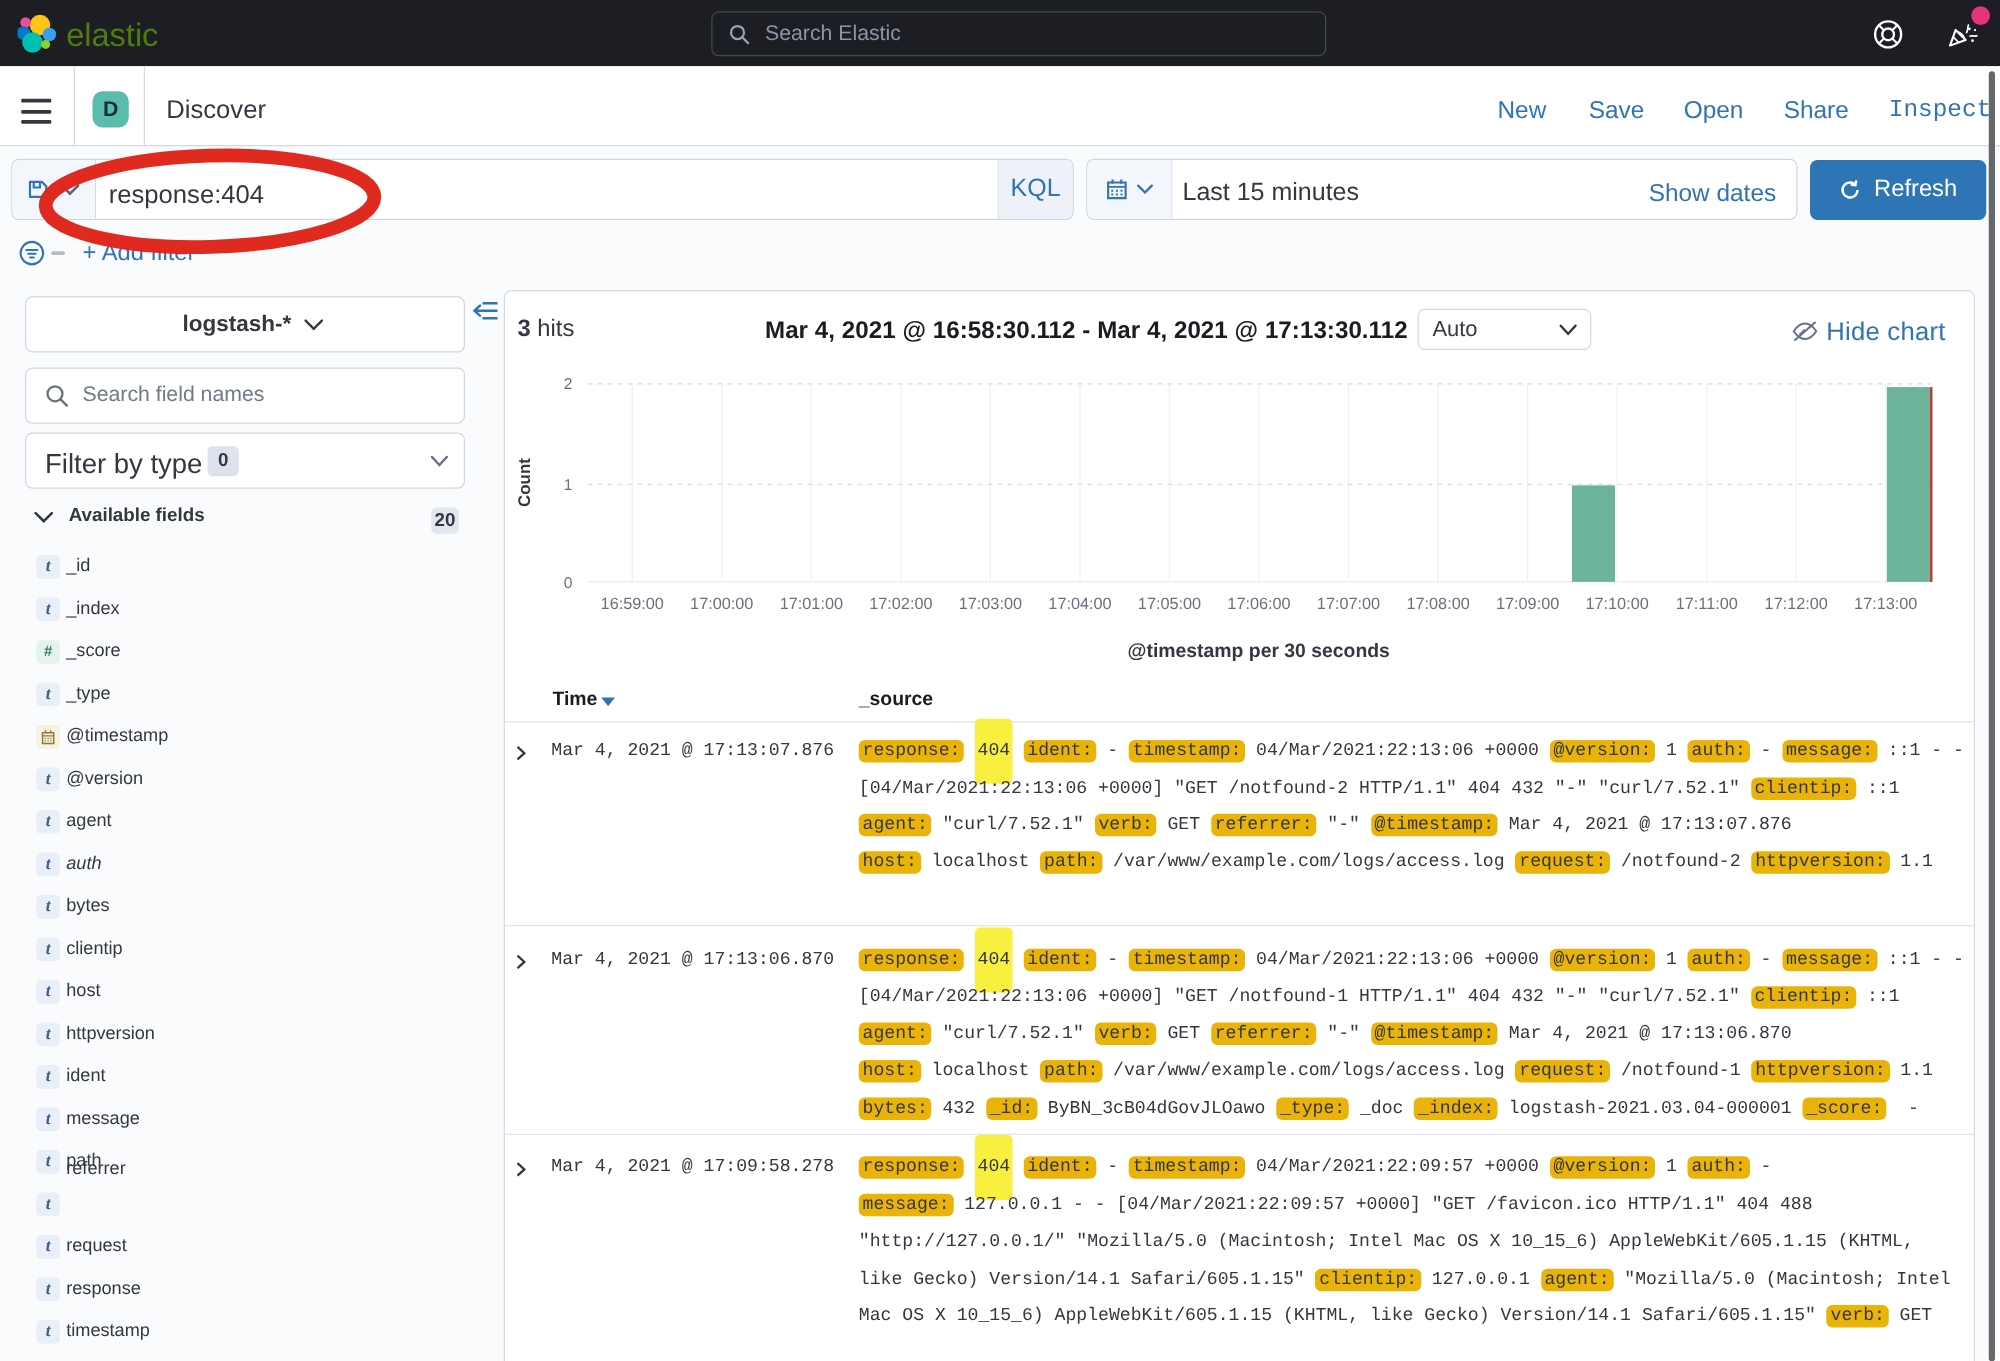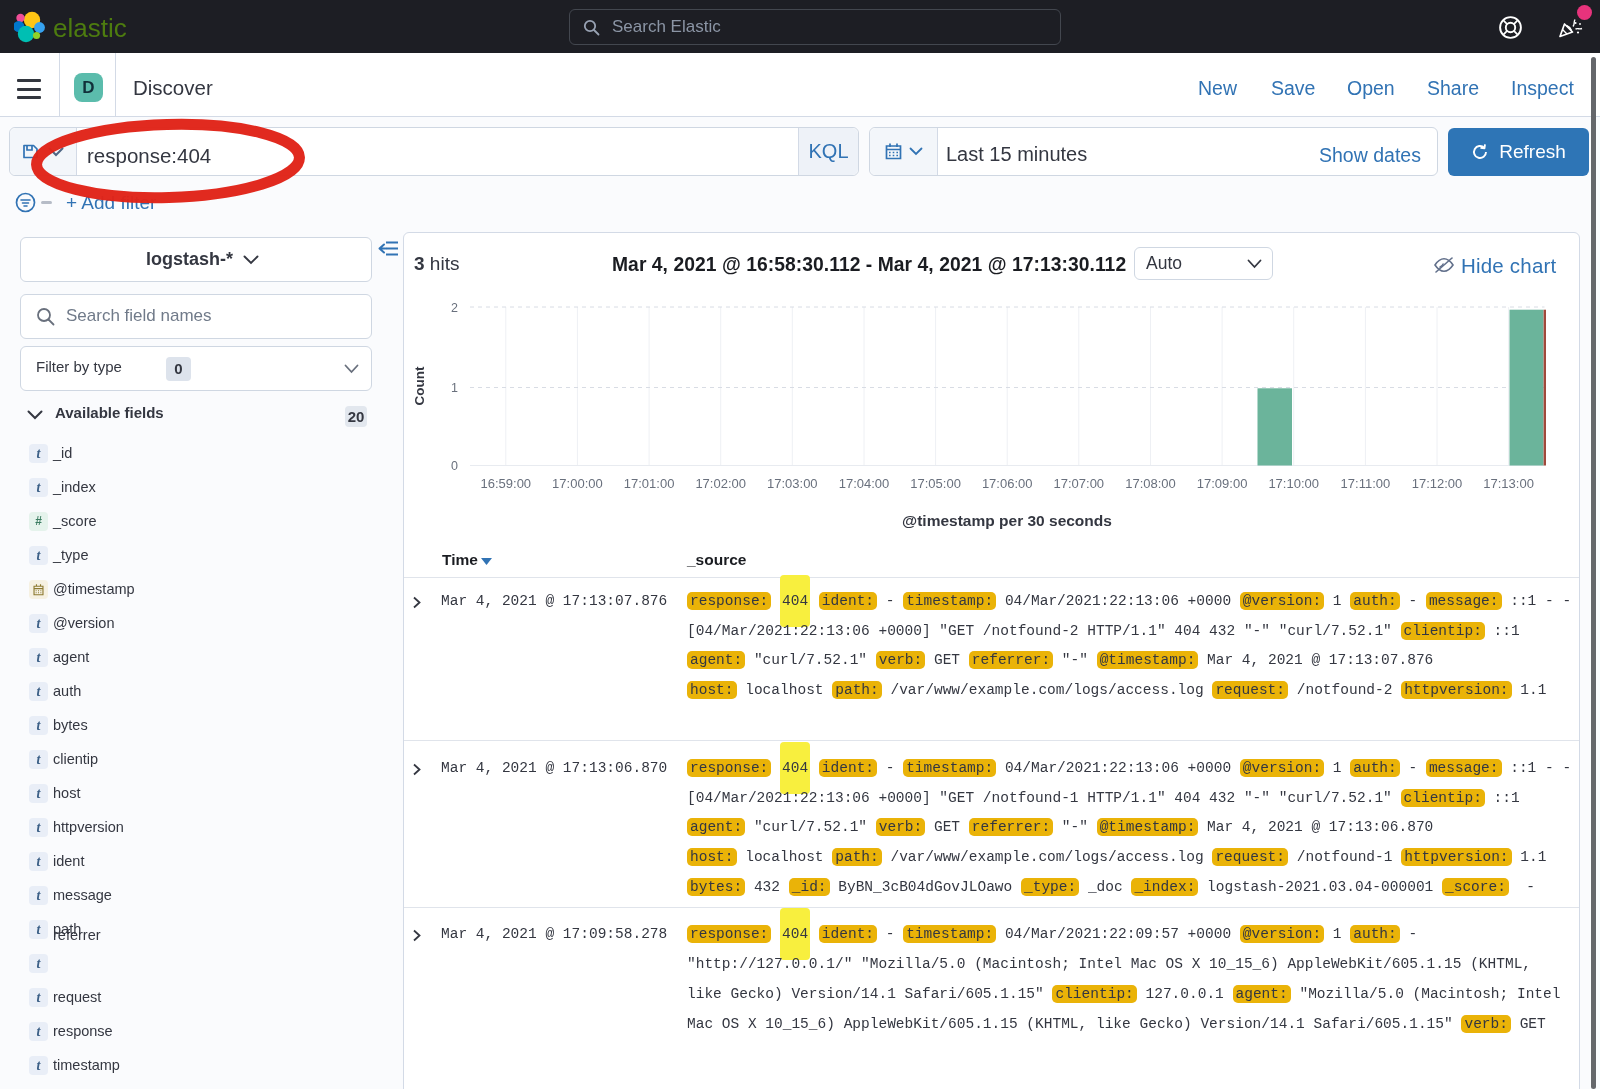--- a/index.html
+++ b/index.html
@@ -79,21 +79,21 @@
     <div style="top:96px;"></div>
   </div>
 <div class="vdiv" style="left:59px;"></div>
 <div class="abs" id="dbadge">D</div>
 <div class="vdiv" style="left:115px;"></div>
 <div class="abs" id="discover">Discover</div>
 <div class="abs navlink" style="left:1198px;">New</div>
 <div class="abs navlink" style="left:1271px;">Save</div>
 <div class="abs navlink" style="left:1347px;">Open</div>
 <div class="abs navlink" style="left:1427px;">Share</div>
-<div class="abs navlink" style="left:1511px;">Inspect</div>
+<div class="abs navlink" style="left:1511px;font-family:Liberation Mono, monospace;">Inspect</div>
 
 <div class="abs qbox" style="left:9px;width:850px;">
 <div class="prepend" style="width:67px;border-right:1px solid #d3dae6;border-radius:6px 0 0 6px;">
 <svg width="17" height="17" viewBox="0 0 17 17">
         <path d="M2 2.5 h9.5 l3.5 3.5 v8.5 h-13 z" fill="none" stroke="#3173b4" stroke-width="1.7" stroke-linejoin="round"></path>
         <path d="M5 2.5 v4.5 h5 v-4.5" fill="none" stroke="#3173b4" stroke-width="1.7"></path>
       </svg>
 <svg style="margin-left:9px;" width="16" height="10" viewBox="0 0 16 10">
         <path d="M1.5 1.5 L8 8 L14.5 1.5" fill="none" stroke="#4f6785" stroke-width="2" stroke-linecap="round"></path>
       </svg>
@@ -144,21 +144,21 @@
       <path d="M1.5 1.5 L8 8 L14.5 1.5" fill="none" stroke="#343741" stroke-width="1.9" stroke-linecap="round"></path>
     </svg>
   </div>
 <div class="abs sbox" style="top:294px;height:45px;"></div>
 <svg class="abs" style="left:36px;top:307px;" width="19" height="19" viewBox="0 0 19 19">
     <circle cx="8" cy="8" r="6" fill="none" stroke="#69707d" stroke-width="1.8"></circle>
     <path d="M12.5 12.5 L17.5 17.5" stroke="#69707d" stroke-width="1.8" stroke-linecap="round"></path>
   </svg>
 <div class="abs" style="left:66px;top:306px;font-size:17px;color:#707a89;">Search field names</div>
 <div class="abs sbox" style="top:346px;height:45px;"></div>
-<div class="abs" style="left:36px;top:358px;font-size:15px;">Filter by type</div>
+<div class="abs" style="left:36px;top:358px;font-size:22px;">Filter by type</div>
 <div class="abs" style="left:166px;top:357px;width:25px;height:24px;background:#dde3ec;border-radius:4px;font-weight:bold;font-size:15px;text-align:center;line-height:24px;">0</div>
 <svg class="abs" style="left:344px;top:364px;" width="15" height="10" viewBox="0 0 15 10">
     <path d="M1.5 1.5 L7.5 8 L13.5 1.5" fill="none" stroke="#69707d" stroke-width="1.8" stroke-linecap="round"></path>
   </svg>
 <div class="abs" style="left:55px;top:404px;font-weight:bold;font-size:15px;">Available fields</div>
 <div class="abs" style="left:27px;top:407px;"><svg width="16" height="12" viewBox="0 0 16 12">
       <path d="M1.5 2.5 L8 9 L14.5 2.5" fill="none" stroke="#343741" stroke-width="2" stroke-linecap="round"></path>
     </svg></div>
 <div class="abs" style="left:345px;top:406px;width:22px;height:21px;background:#e2e7ee;border-radius:4px;font-weight:bold;font-size:15px;text-align:center;line-height:21px;">20</div>
 <div id="fields">
@@ -173,21 +173,21 @@
 <span class="fbadge" style="left:29px;top:579.8px;background:#f6f1e2;"><svg width="13" height="13" viewBox="0 0 16 16" style="margin-top:3px;">
         <path fill="none" stroke="#8d7a31" stroke-width="1.4" d="M2.5 4 h11 v10.5 h-11 z M2.5 7 h11 M5.5 1.5 v3 M10.5 1.5 v3"></path>
         <path stroke="#8d7a31" stroke-width="1.2" d="M4.5 9.5 h1.2 M7.4 9.5 h1.2 M10.3 9.5 h1.2 M4.5 12 h1.2 M7.4 12 h1.2 M10.3 12 h1.2"></path>
       </svg></span>
     <span class="fname" style="top:580.8px;">@timestamp</span>
 <span class="fbadge tb" style="left:29px;top:613.8px;">t</span>
     <span class="fname" style="top:614.8px;">@version</span>
 <span class="fbadge tb" style="left:29px;top:647.8px;">t</span>
     <span class="fname" style="top:648.8px;">agent</span>
 <span class="fbadge tb" style="left:29px;top:681.8px;">t</span>
-    <span class="fname" style="top:682.8px;">auth</span>
+    <span class="fname" style="top:682.8px;font-style:italic;">auth</span>
 <span class="fbadge tb" style="left:29px;top:715.8px;">t</span>
     <span class="fname" style="top:716.8px;">bytes</span>
 <span class="fbadge tb" style="left:29px;top:749.8px;">t</span>
     <span class="fname" style="top:750.8px;">clientip</span>
 <span class="fbadge tb" style="left:29px;top:783.8px;">t</span>
     <span class="fname" style="top:784.8px;">host</span>
 <span class="fbadge tb" style="left:29px;top:817.8px;">t</span>
     <span class="fname" style="top:818.8px;">httpversion</span>
 <span class="fbadge tb" style="left:29px;top:851.8px;">t</span>
     <span class="fname" style="top:852.8px;">ident</span>
@@ -291,18 +291,19 @@
     <div class="srcline"><span class="kb">agent:</span> "curl/7.52.1" <span class="kb">verb:</span> GET <span class="kb">referrer:</span> "-" <span class="kb">@timestamp:</span> Mar 4, 2021 @ 17:13:06.870</div>
     <div class="srcline"><span class="kb">host:</span> localhost <span class="kb">path:</span> /var/www/example.com/logs/access.log <span class="kb">request:</span> /notfound-1 <span class="kb">httpversion:</span> 1.1</div>
     <div class="srcline"><span class="kb">bytes:</span> 432 <span class="kb">_id:</span> ByBN_3cB04dGovJLOawo <span class="kb">_type:</span> _doc <span class="kb">_index:</span> logstash-2021.03.04-000001 <span class="kb">_score:</span>  -</div>
   </div>
 <svg class="abs" style="left:412px;top:929.3px;" width="9" height="13" viewBox="0 0 9 13">
     <path d="M2 1.5 L7.5 6.5 L2 11.5" fill="none" stroke="#343741" stroke-width="1.8"></path>
   </svg>
 <div class="abs srcline" style="left:441px;top:920.45px;">Mar 4, 2021 @ 17:09:58.278</div>
 <div class="abs" style="left:687px;top:920.45px;">
     <div class="srcline"><span class="kb">response:</span> <span class="hl">404</span> <span class="kb">ident:</span> - <span class="kb">timestamp:</span> 04/Mar/2021:22:09:57 +0000 <span class="kb">@version:</span> 1 <span class="kb">auth:</span> -</div>
+    <div class="srcline"><span class="kb">message:</span> 127.0.0.1 - - [04/Mar/2021:22:09:57 +0000] "GET /favicon.ico HTTP/1.1" 404 488</div>
     <div class="srcline">"http://127.0.0.1/" "Mozilla/5.0 (Macintosh; Intel Mac OS X 10_15_6) AppleWebKit/605.1.15 (KHTML,</div>
     <div class="srcline">like Gecko) Version/14.1 Safari/605.1.15" <span class="kb">clientip:</span> 127.0.0.1 <span class="kb">agent:</span> "Mozilla/5.0 (Macintosh; Intel</div>
     <div class="srcline">Mac OS X 10_15_6) AppleWebKit/605.1.15 (KHTML, like Gecko) Version/14.1 Safari/605.1.15" <span class="kb">verb:</span> GET</div>
   </div>
 
 <div class="abs" style="left:1591px;top:57px;width:5px;height:1032px;background:#65676b;border-radius:3px;z-index:50;"></div>
 
 </body></html>

